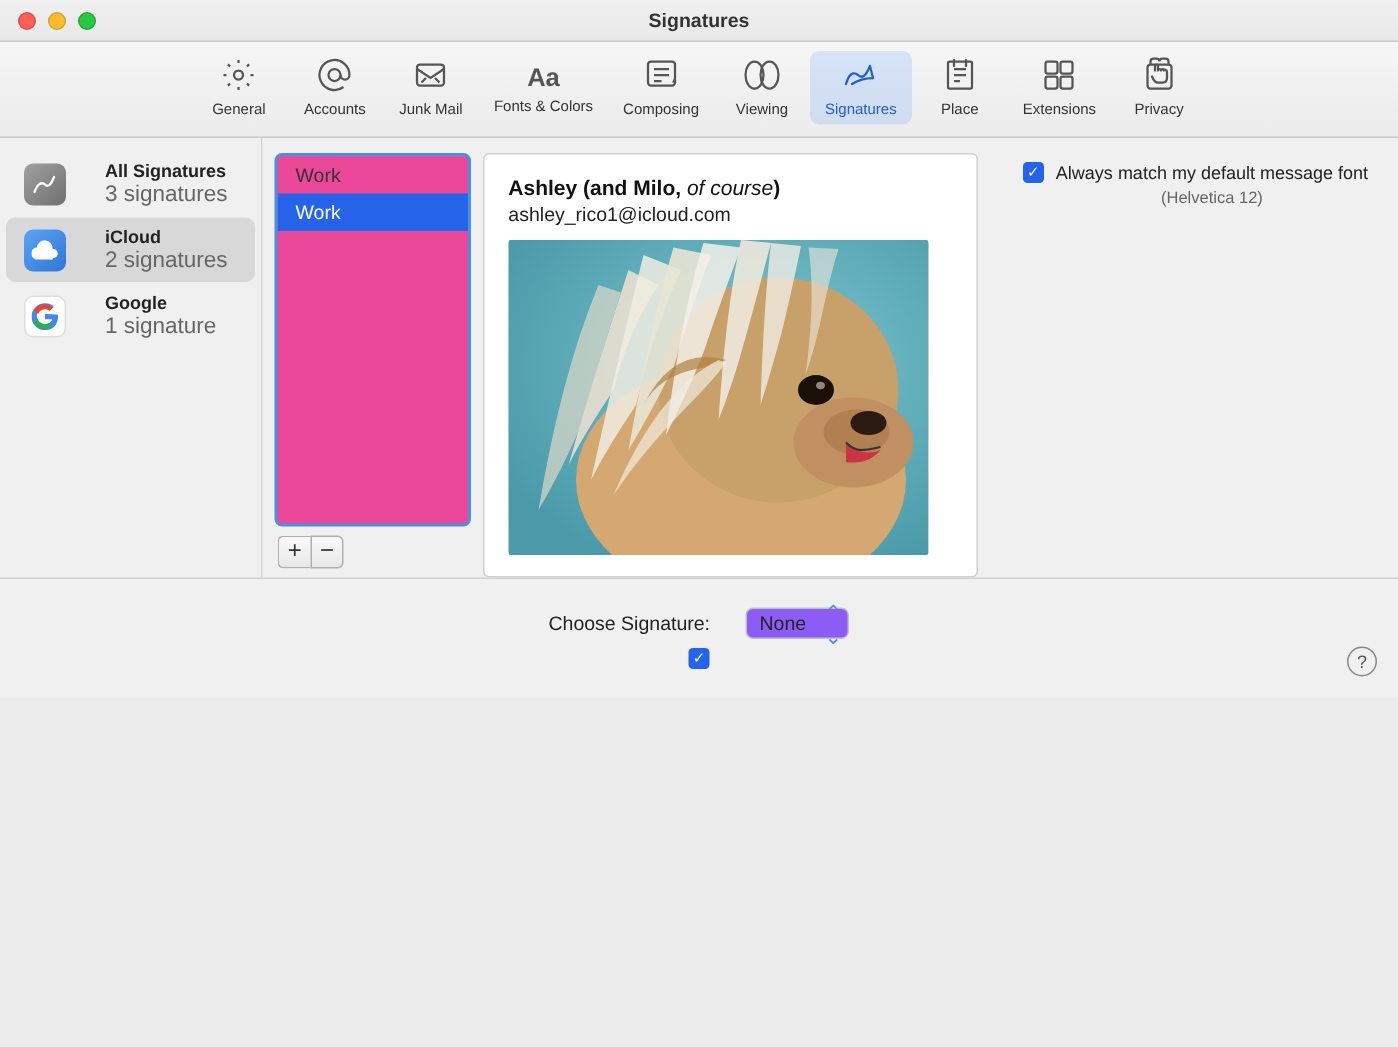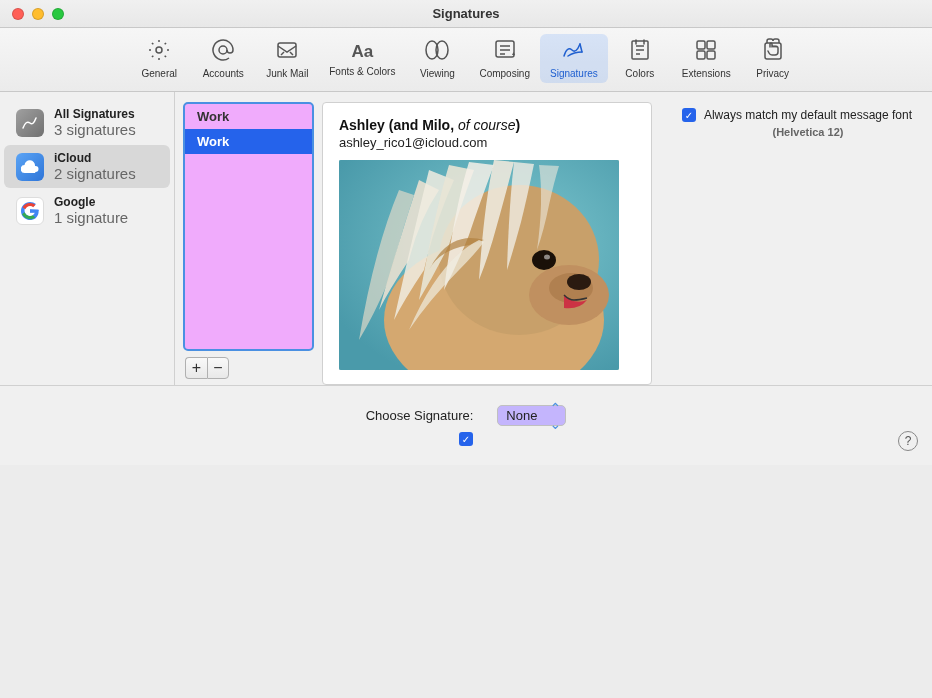--- a/index.html
+++ b/index.html
@@ -94,21 +94,21 @@
       border-right: 1px solid #d0d0d0;
       padding-top: 8px;
     }
     .sidebar-item {
       display: flex;
       align-items: center;
       padding: 6px 12px;
       cursor: pointer;
       border-radius: 6px;
       margin: 1px 4px;
-      gap: 10px;
+      gap: 26px;
     }
     .sidebar-item.selected {
       background: #d8d8d8;
     }
     .sidebar-icon {
       width: 28px;
       height: 28px;
       border-radius: 6px;
       display: flex;
       align-items: center;
@@ -146,23 +146,22 @@
       flex: 1;
       display: flex;
       flex-direction: column;
       padding: 10px 8px 0;
       background: #f0f0f0;
     }
     .signatures-list-container {
       flex: 1;
       border: 2px solid #4a90e2;
       border-radius: 5px;
-      background: #f0abfc;
+      background: #ec4899;
       overflow: hidden;
-      font-weight: bold;
     }
     .sig-list-item {
       padding: 5px 12px;
       font-size: 13px;
       color: #333;
       cursor: pointer;
     }
     .sig-list-item.selected {
       background: #2563eb;
       color: white;
@@ -255,21 +254,20 @@
     }
     .font-match-label {
       font-size: 12px;
       color: #222;
     }
     .font-match-sub {
       font-size: 11px;
       color: #666;
       text-align: center;
       padding-bottom: 6px;
-      font-weight: bold;
     }
 
     
     .bottom-bar {
       height: 80px;
       background: #f0f0f0;
       border-top: 1px solid #d0d0d0;
       display: flex;
       flex-direction: column;
       align-items: center;
@@ -282,21 +280,21 @@
       display: flex;
       align-items: center;
       gap: 24px;
     }
     .choose-sig-label {
       font-size: 13px;
       color: #222;
     }
     .choose-sig-select {
       appearance: none;
-      background: #c4b5fd;
+      background: #8b5cf6;
       border: 1px solid #c0c0c0;
       border-radius: 5px;
       padding: 2px 24px 2px 8px;
       font-size: 13px;
       color: #222;
       cursor: pointer;
       position: relative;
     }
     .select-wrapper {
       position: relative;
@@ -388,62 +386,62 @@
     <span class="toolbar-label">Junk Mail</span>
   </div>
 
   <div class="toolbar-item">
     <span class="toolbar-icon" style="font-size:17px;font-weight:600;color:#555;line-height:24px;display:inline-block;height:24px;">Aa</span>
     <span class="toolbar-label">Fonts &amp; Colors</span>
   </div>
 
   <div class="toolbar-item">
     <span class="toolbar-icon">
-      <svg width="28" height="24" viewBox="0 0 28 24" fill="none" stroke="#555" stroke-width="1.5">
-        <ellipse cx="9" cy="12" rx="6" ry="9"></ellipse>
-        <ellipse cx="19" cy="12" rx="6" ry="9"></ellipse>
-      </svg>
-    </span>
-    <span class="toolbar-label">Viewing</span>
-  </div>
-
-  <div class="toolbar-item">
-    <span class="toolbar-icon">
       <svg width="24" height="24" viewBox="0 0 24 24" fill="none" stroke="#555" stroke-width="1.5">
         <rect x="3" y="3" width="18" height="16" rx="2"></rect>
         <line x1="7" y1="8" x2="17" y2="8"></line>
         <line x1="7" y1="12" x2="17" y2="12"></line>
         <line x1="7" y1="16" x2="12" y2="16"></line>
         <path d="M19 17 l3 0 l-1.5-3z" fill="#555" stroke="none"></path>
       </svg>
     </span>
     <span class="toolbar-label">Composing</span>
   </div>
 
+  <div class="toolbar-item">
+    <span class="toolbar-icon">
+      <svg width="28" height="24" viewBox="0 0 28 24" fill="none" stroke="#555" stroke-width="1.5">
+        <ellipse cx="9" cy="12" rx="6" ry="9"></ellipse>
+        <ellipse cx="19" cy="12" rx="6" ry="9"></ellipse>
+      </svg>
+    </span>
+    <span class="toolbar-label">Viewing</span>
+  </div>
+
   <div class="toolbar-item active">
     <span class="toolbar-icon">
       <svg width="28" height="24" viewBox="0 0 28 24" fill="none" stroke="#2060d0" stroke-width="1.5">
         <path d="M4 18 Q7 8 12 12 Q16 16 20 6" stroke-linecap="round"></path>
         <path d="M20 6 l2 8" stroke-linecap="round"></path>
         <path d="M8 18 Q14 14 22 14" stroke-linecap="round"></path>
       </svg>
     </span>
     <span class="toolbar-label">Signatures</span>
   </div>
 
   <div class="toolbar-item">
     <span class="toolbar-icon">
       <svg width="24" height="24" viewBox="0 0 24 24" fill="none" stroke="#555" stroke-width="1.5">
         <rect x="4" y="3" width="16" height="18" rx="1"></rect>
         <path d="M8 8h8M8 12h8M8 16h4"></path>
         <path d="M16 2v4" stroke-linecap="round"></path>
         <path d="M8 2v4" stroke-linecap="round"></path>
       </svg>
     </span>
-    <span class="toolbar-label">Colors</span>
+    <span class="toolbar-label">Place</span>
   </div>
 
   <div class="toolbar-item">
     <span class="toolbar-icon">
       <svg width="24" height="24" viewBox="0 0 24 24" fill="none" stroke="#555" stroke-width="1.5">
         <rect x="3" y="3" width="8" height="8" rx="1.5"></rect>
         <rect x="13" y="3" width="8" height="8" rx="1.5"></rect>
         <rect x="3" y="13" width="8" height="8" rx="1.5"></rect>
         <rect x="13" y="13" width="8" height="8" rx="1.5"></rect>
       </svg>

